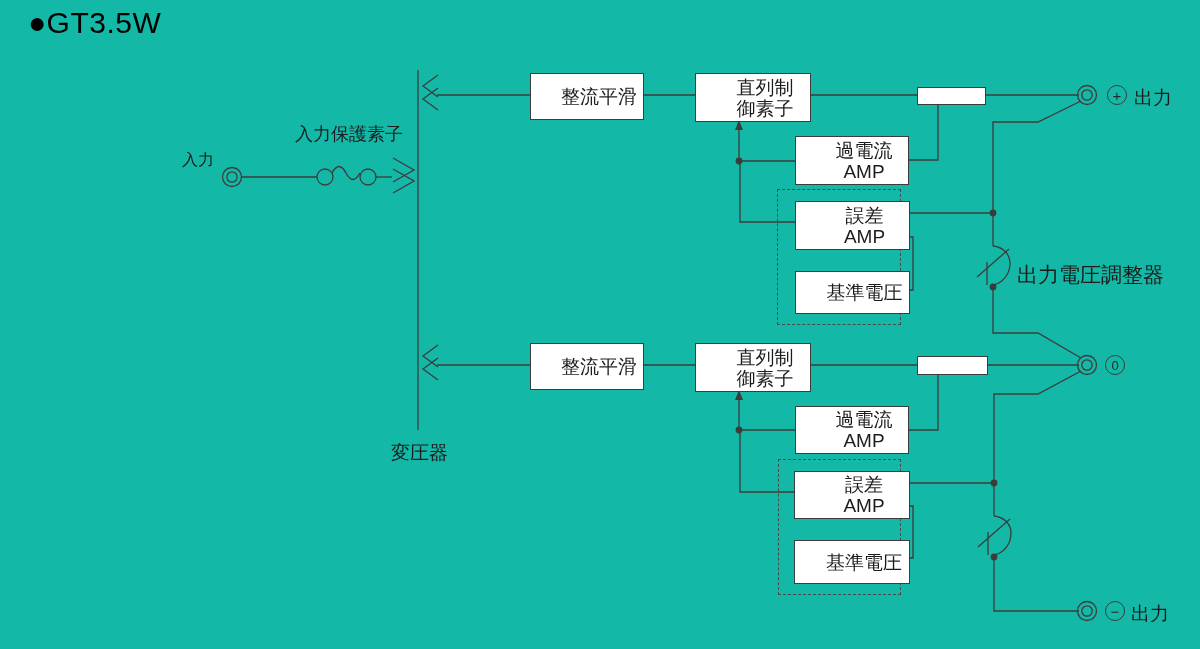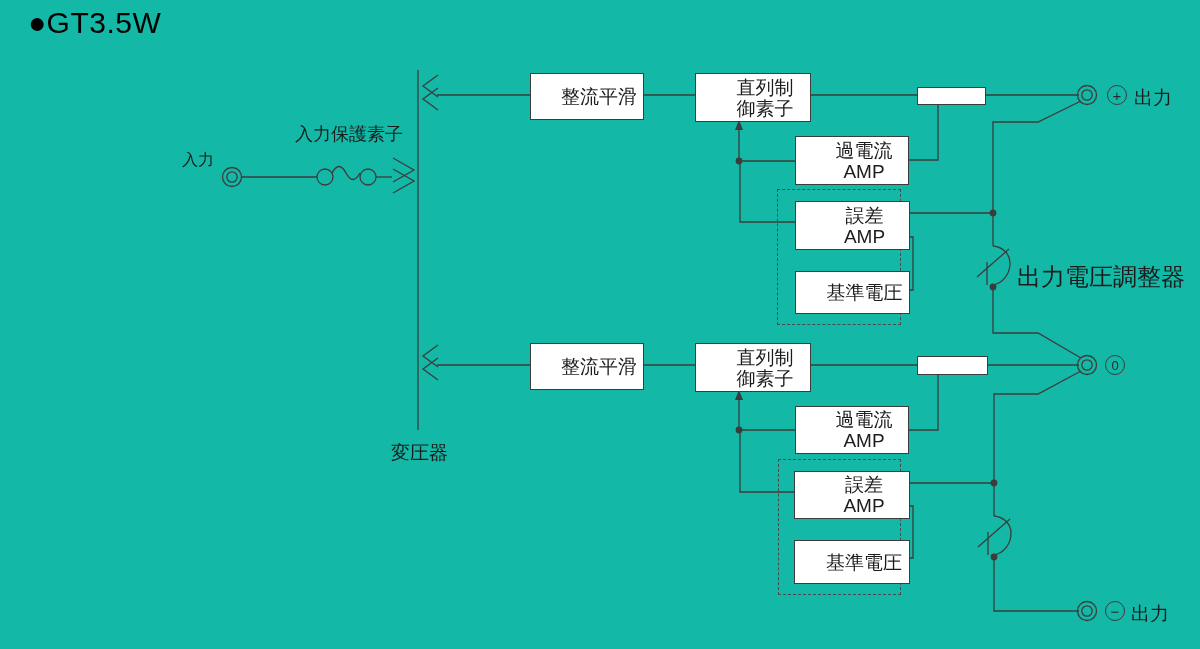--- a/index.html
+++ b/index.html
@@ -117,21 +117,21 @@
   </svg>
 
   <div class="dashedbox" style="left:777px;top:189px;width:122px;height:134px;"></div>
   <div class="dashedbox" style="left:778px;top:459px;width:121px;height:134px;"></div>
 
   <div class="lbl title">●GT3.5W</div>
 
   <div class="lbl" style="left:182px;top:150px;font-size:16px;">入力</div>
   <div class="lbl" style="left:295px;top:122px;font-size:18px;">入力保護素子</div>
   <div class="lbl" style="left:391px;top:440px;font-size:19px;">変圧器</div>
-  <div class="lbl" style="left:1017px;top:261px;font-size:24px;">出力電圧調整器</div>
+  <div class="lbl" style="left:1017px;top:261px;font-size:21px;">出力電圧調整器</div>
 
   <div class="box" style="left:530px;top:73px;width:88px;height:45px;">
     <span>整流平滑</span>
   </div>
   <div class="box" style="left:695px;top:73px;width:90px;height:47px;">
     <span>直列制</span>
     <span>御素子</span>
   </div>
   <div class="box" style="left:917px;top:87px;width:43px;height:16px;"></div>
   <div class="box" style="left:795px;top:136px;width:88px;height:47px;">

